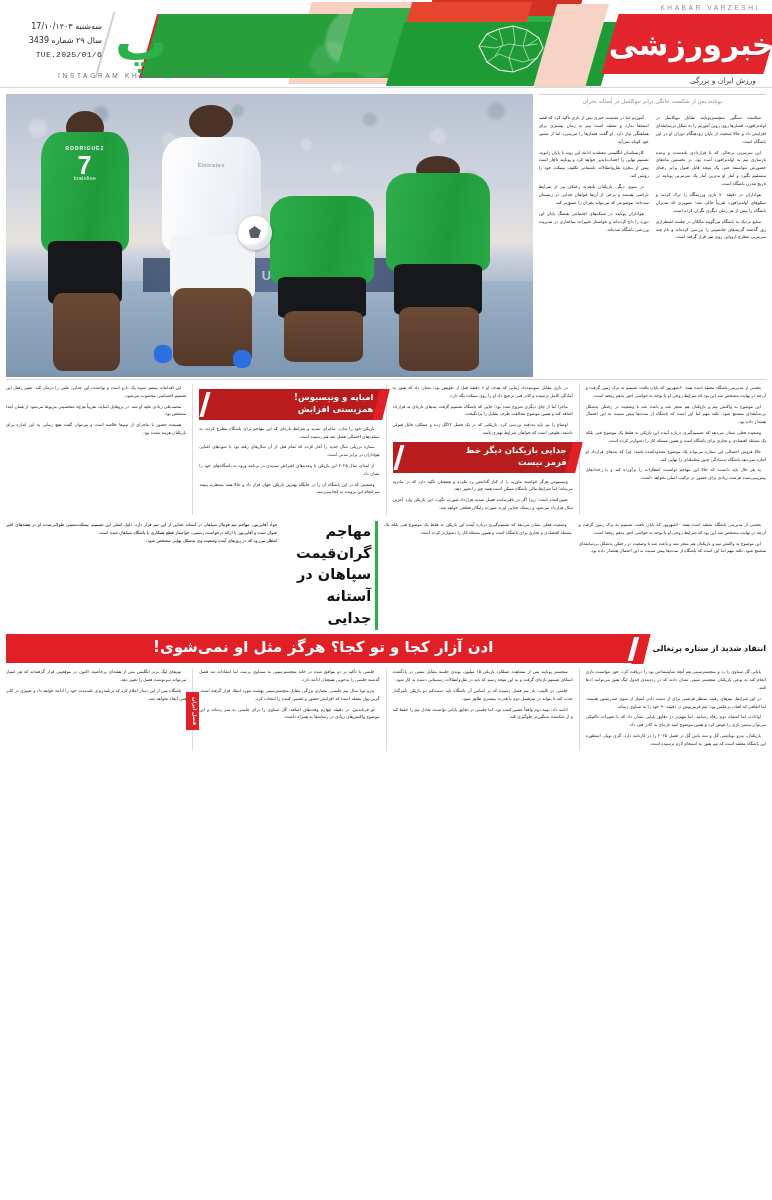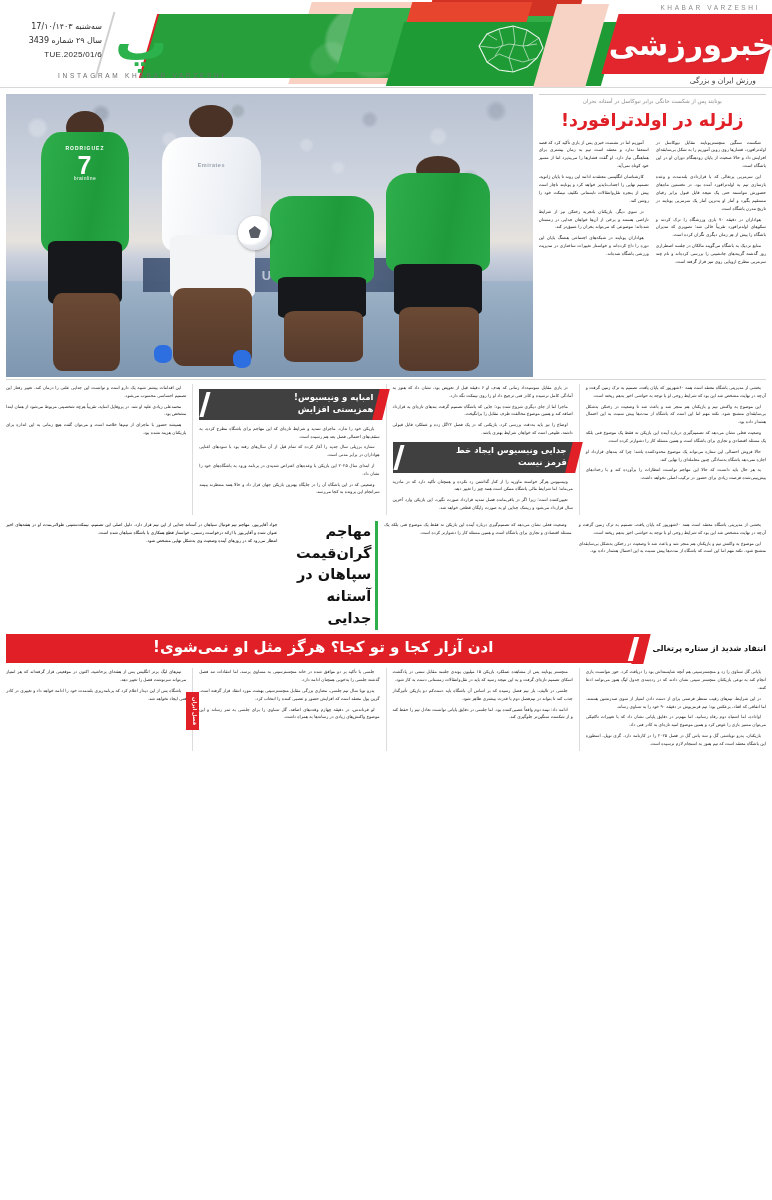--- a/index.html
+++ b/index.html
@@ -70,21 +70,21 @@
     font-size:52px; color:#2bb24c; font-weight:bold; line-height:1;
   }
   .mh-slash {
     position:absolute; left:104px; top:12px; width:2px; height:66px;
     background:#cfcfcf; transform:skewX(-16deg);
   }
   .mh-date {
     position:absolute; left:10px; top:20px; width:92px; text-align:right;
     font-size:8px; color:#2b2b2b; line-height:1.75; direction:rtl;
   }
-  .mh-date .lat { direction:ltr; font-family:Liberation Sans, sans-serif; font-size:8px; letter-spacing:.3px; }
+  .mh-date .lat { direction:ltr; font-family:Liberation Mono, monospace; font-size:8px; letter-spacing:.3px; }
 
   .mh-rule { position:absolute; left:0; top:87px; width:772px; height:1px; background:#d8d8d8; }
 
   
   .top { position:relative; display:flex; width:772px; height:285px; padding:6px 6px 0 6px; gap:6px; }
 
   
   .lead-col { width:228px; display:flex; flex-direction:column; }
   .lead-rule { height:1px; background:#d0d0d0; margin-bottom:3px; }
   .lead-kicker { font-size:5.6px; color:#8d8d8d; text-align:center; letter-spacing:.4px; margin-bottom:4px; }
@@ -193,21 +193,21 @@
   
   .mid { position:relative; width:772px; padding:6px 6px 0 6px; }
   .mid-rule { height:1px; background:#d5d5d5; margin-bottom:4px; }
   .colgrid { display:flex; gap:6px; }
   .col { flex:1; position:relative; }
   .coltxt { font-size:4.3px; line-height:1.82; color:#1d1d1d; text-align:justify; direction:rtl; }
   .coltxt p { margin-bottom:3px; text-indent:5px; }
   .colsep { width:1px; background:#dcdcdc; }
 
   .redbanner {
-    position:relative; background:#404040; color:#fff; margin:5px 0 5px 0;
+    position:relative; background:#b91c1c; color:#fff; margin:5px 0 5px 0;
     padding:3px 6px 4px 14px; font-weight:bold; font-size:8.5px; line-height:1.4;
     text-align:right;
   }
   .redbanner::before{
     content:""; position:absolute; right:-6px; top:0; bottom:0; width:10px;
     background:#e01f26; transform:skewX(-14deg);
   }
   .redbanner .slash {
     position:absolute; left:4px; top:3px; bottom:3px; width:4px;
     background:#fff; transform:skewX(-16deg);
@@ -340,21 +340,20 @@
 
         <div class="ball"></div>
 
       </div>
     </div>
 
     <div class="lead-col" style="order:1;">
       <div class="lead-rule"></div>
       <div class="lead-kicker">یونایتد پس از شکست خانگی برابر نیوکاسل در آستانه بحران</div>
       <div class="lead-title">
-        <div>زلزله در اولدترافورد!</div>
       </div>
       <div class="lead-body" id="lead-body">
           <p>شکست سنگین منچستریونایتد مقابل نیوکاسل در اولدترافورد، فشارها روی روبن آموریم را به شکل بی‌سابقه‌ای افزایش داد و حالا صحبت از پایان زودهنگام دوران او در این باشگاه است.</p>
           <p>این سرمربی پرتغالی که با قراردادی بلندمدت و وعده بازسازی تیم به اولدترافورد آمده بود، در نخستین ماه‌های حضورش نتوانسته حتی یک نتیجه قابل قبول برابر رقبای مستقیم بگیرد و آمار او بدترین آمار یک سرمربی یونایتد در تاریخ مدرن باشگاه است.</p>
           <p>هواداران در دقیقه ۷۰ بازی ورزشگاه را ترک کردند و سکوهای اولدترافورد تقریباً خالی شد؛ تصویری که مدیران باشگاه را بیش از هر زمان دیگری نگران کرده است.</p>
           <p>منابع نزدیک به باشگاه می‌گویند مالکان در جلسه اضطراری روز گذشته گزینه‌های جانشینی را بررسی کرده‌اند و نام چند سرمربی مطرح اروپایی روی میز قرار گرفته است.</p>
           <p>آموریم اما در نشست خبری پس از بازی تأکید کرد که قصد استعفا ندارد و معتقد است تیم به زمان بیشتری برای هماهنگی نیاز دارد. او گفت فشارها را می‌پذیرد اما از مسیر خود کوتاه نمی‌آید.</p>
           <p>کارشناسان انگلیسی معتقدند ادامه این روند تا پایان ژانویه، تصمیم نهایی را اجتناب‌ناپذیر خواهد کرد و یونایتد ناچار است پیش از پنجره نقل‌وانتقالات تابستانی تکلیف نیمکت خود را روشن کند.</p>
           <p>در سوی دیگر، بازیکنان باتجربه رختکن نیز از شرایط ناراضی هستند و برخی از آن‌ها خواهان جدایی در زمستان شده‌اند؛ موضوعی که می‌تواند بحران را عمیق‌تر کند.</p>
           <p>هواداران یونایتد در شبکه‌های اجتماعی هشتگ پایان این دوره را داغ کرده‌اند و خواستار تغییرات ساختاری در مدیریت ورزشی باشگاه شده‌اند.</p>
@@ -375,21 +374,21 @@
           </div>
         </div>
         <div class="colsep"></div>
         <div class="col">
           <div class="coltxt">
             <p>در بازی مقابل سوسیه‌داد زمانی که هدف او ۶ دقیقه قبل از تعویض بود، نشان داد که هنوز به آمادگی کامل نرسیده و کادر فنی ترجیح داد او را روی نیمکت نگه دارد.</p>
             <p>ماجرا اما از جای دیگری شروع شده بود؛ جایی که باشگاه تصمیم گرفت بندهای تازه‌ای به قرارداد اضافه کند و همین موضوع مخالفت طرف مقابل را برانگیخت.</p>
             <p>اوضاع را نیز باید به‌دقت بررسی کرد. بازیکنی که در یک فصل ۲۲گل زده و عملکرد قابل قبولی داشته، طبیعی است که خواهان شرایط بهتری باشد.</p>
             <div class="redbanner">
               <span class="slash"></span>
-              <div>جدایی ونیسیوس ایجاد خط</div>
+              <div>جدایی بازیکنان دیگر خط</div>
               <div>قرمز نیست</div>
             </div>
             <p>ونیسیوس هرگز خواسته ماورید را از کنار گذاشتن رد نکرده و همچنان تأکید دارد که در مادرید می‌ماند؛ اما شرایط مالی باشگاه ممکن است همه چیز را تغییر دهد.</p>
             <p>تعیین‌کننده است؛ زیرا اگر در باقی‌مانده فصل تمدید قرارداد صورت نگیرد، این بازیکن وارد آخرین سال قرارداد می‌شود و ریسک جدایی او به صورت رایگان قطعی خواهد شد.</p>
           </div>
         </div>
         <div class="colsep"></div>
         <div class="col">
           <div class="coltxt">
             <div class="redbanner">

